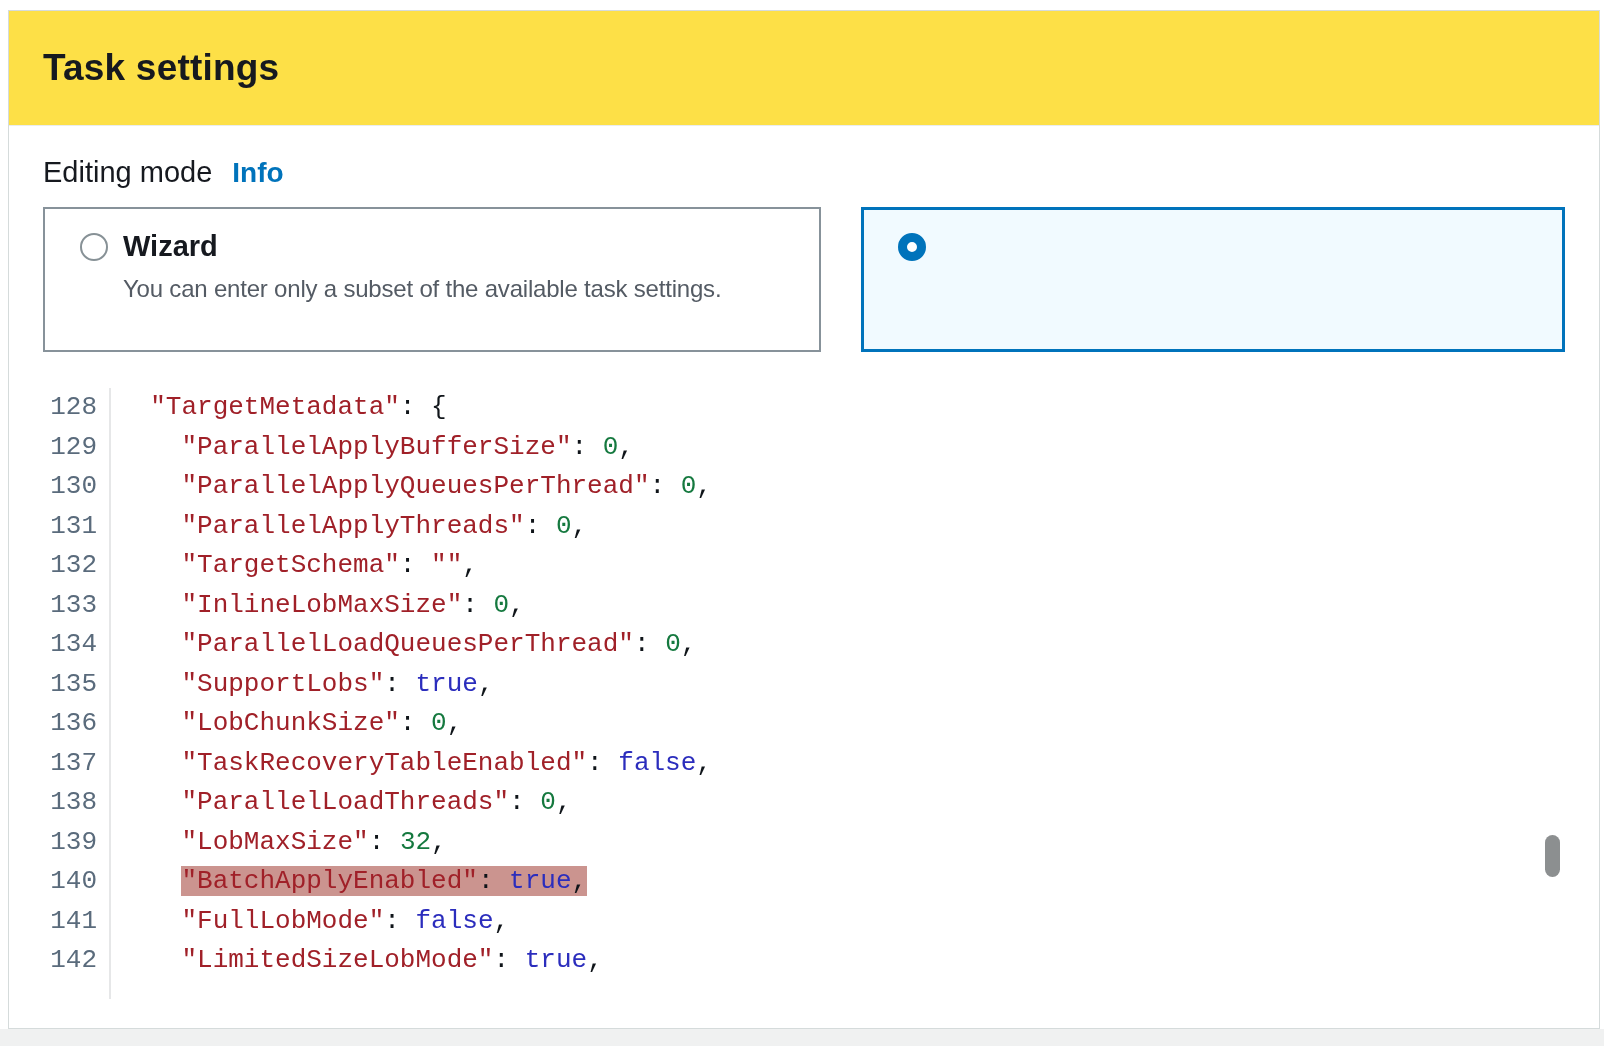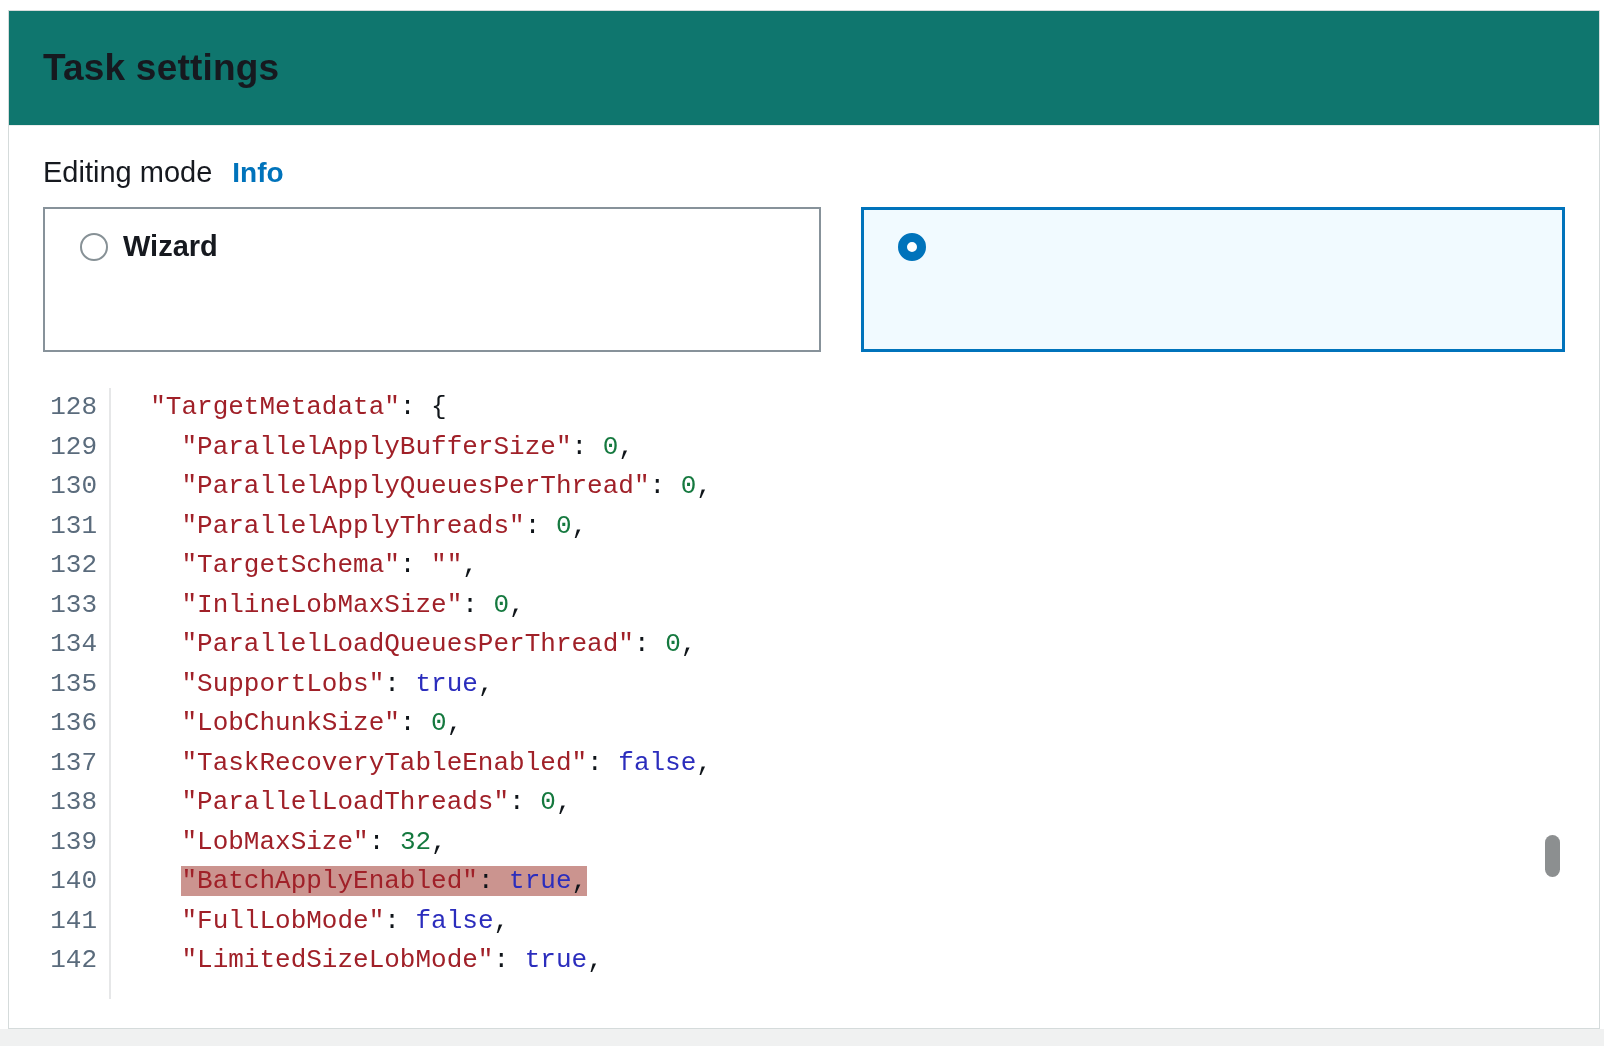--- a/index.html
+++ b/index.html
@@ -10,21 +10,21 @@
     position: absolute; left: 0; top: 1029px; width: 1604px; height: 17px;
     background: #f0f1f1;
   }
 
   .panel {
     position: absolute; left: 8px; top: 10px; width: 1592px; height: 1019px;
     background: #ffffff; border: 1px solid #d5dbdb;
   }
 
   .panel-header {
-    height: 115px; background: #0f766e; border-bottom: 1px solid #eaeded;
+    height: 115px; background: #fde047; border-bottom: 1px solid #eaeded;
     display: flex; align-items: center; padding: 0 34px;
   }
   .panel-title { font-size: 37px; font-weight: bold; color: #16191f; letter-spacing: 0.2px; }
 
   .panel-body { padding: 30px 34px 0 34px; position: relative; }
 
   .editing-row { display: flex; align-items: baseline; gap: 20px; margin-bottom: 18px; }
   .editing-label { font-size: 29px; color: #16191f; }
   .info-link { font-size: 28px; font-weight: bold; color: #0073bb; text-decoration: none; cursor: pointer; }
 
@@ -91,20 +91,21 @@
       <span class="editing-label">Editing mode</span>
       <a class="info-link">Info</a>
     </div>
 
     <div class="cards">
 
       <div class="card card-wizard">
         <span class="radio off"></span>
         <div class="card-text">
           <div class="card-title">Wizard</div>
+          <div class="card-desc">You can enter only a subset of the available task settings.</div>
         </div>
       </div>
 
       <div class="card card-json selected">
         <span class="radio on"></span>
       </div>
 
     </div>
 
     <div class="code-editor">

